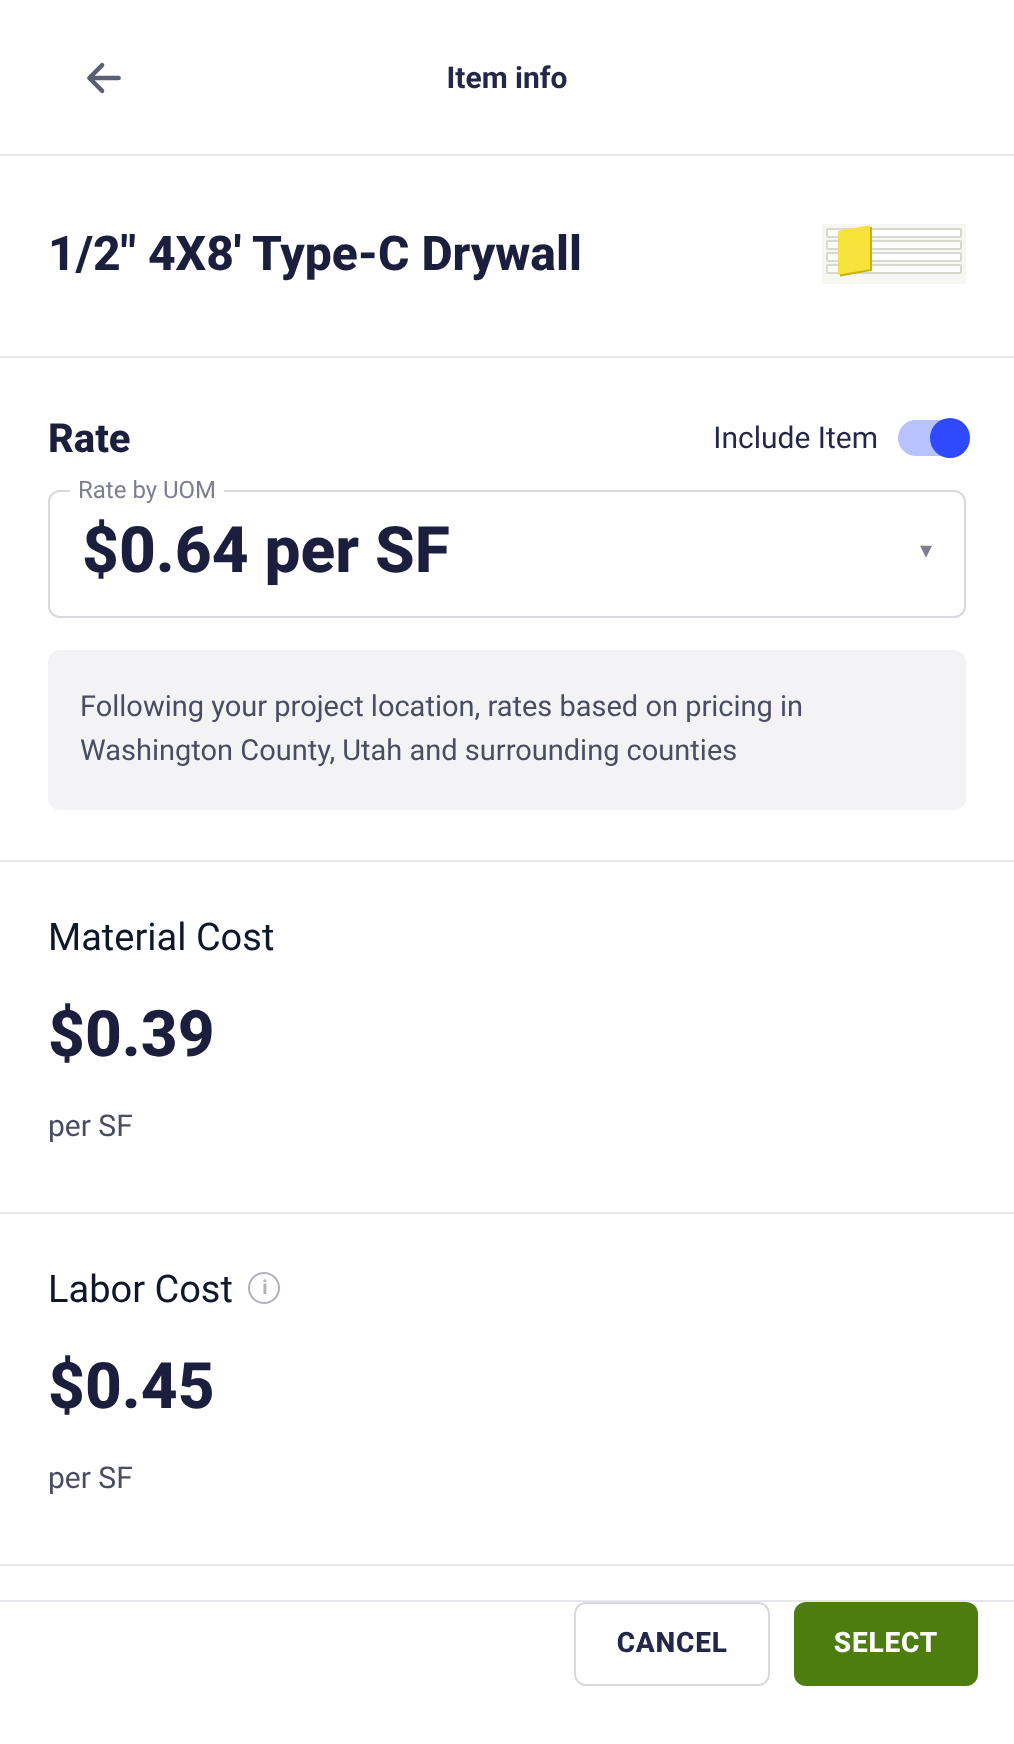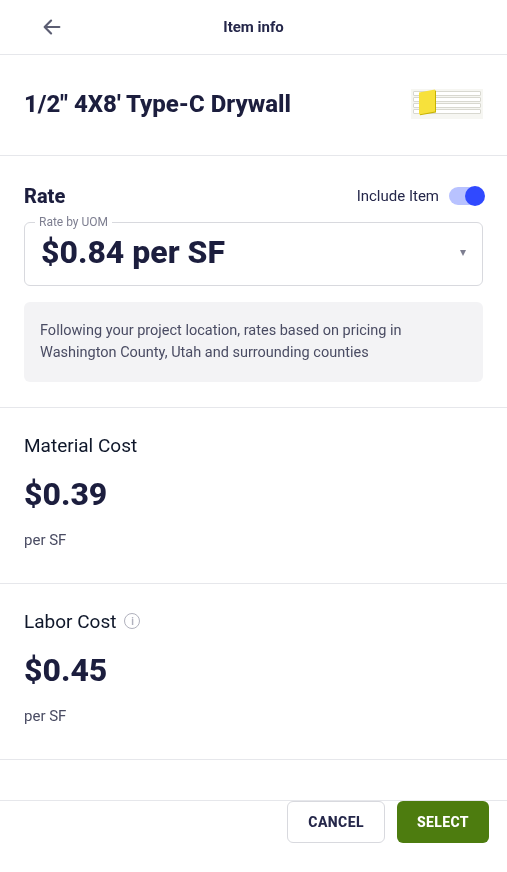--- a/index.html
+++ b/index.html
@@ -1,17 +1,17 @@
 <!DOCTYPE html>
 <html><head>
 <meta charset="utf-8">
 <style>
   * { box-sizing: border-box; margin: 0; padding: 0; }
   html, body { width: 507px; height: 872px; background: #fff; font-family: -apple-system, BlinkMacSystemFont, "Segoe UI", Roboto, Arial, sans-serif; color: #1c1e3e; overflow: hidden; }
-  .header { display: flex; align-items: center; height: 55px; padding: 0 16px; border-bottom: 1px solid #e6e7eb; position: relative; }
+  .header { display: flex; align-items: center; height: 78px; padding: 0 16px; border-bottom: 1px solid #e6e7eb; position: relative; }
   .back { width: 36px; height: 36px; display: flex; align-items: center; justify-content: center; cursor: pointer; margin-left: 18px; }
   .header-title { position: absolute; left: 0; right: 0; text-align: center; font-size: 15px; font-weight: 700; color: #25274a; pointer-events: none; }
   .title-row { display: flex; justify-content: space-between; align-items: center; padding: 34px 24px 36px 24px; border-bottom: 1px solid #e6e7eb; }
   .item-title { font-size: 24px; font-weight: 800; color: #1c1e3e; }
   .thumb { width: 72px; height: 30px; background: #f6f6f2; position: relative; }
   .thumb .stack { position: absolute; inset: 2px; }
   .thumb .stripe { height: 5px; background: #ffffff; border: 1px solid #d8d8d0; margin-bottom: 1px; border-radius: 1px; }
   .thumb .tag { position: absolute; left: 8px; top: 2px; width: 16px; height: 22px; background: #f7e13b; transform: skewY(-10deg); box-shadow: 1px 1px 0 #c7b300; }
 
   .rate-block { padding: 28px 24px 25px 24px; border-bottom: 1px solid #e6e7eb; }
@@ -70,21 +70,21 @@
     <div class="rate-label">Rate</div>
     <div class="include-labor">
       <span>Include Item</span>
       <div class="toggle">
         <div class="knob"></div>
       </div>
     </div>
   </div>
   <div class="select">
     <span class="legend">Rate by UOM</span>
-    <span class="select-text">$0.84 per SF</span>
+    <span class="select-text">$0.64 per SF</span>
     <span class="caret">▾</span>
   </div>
   <div class="info-banner">Following your project location, rates based on pricing in Washington County, Utah and surrounding counties</div>
 </div>
 
 <div class="cost-block">
   <div class="cost-title-row">
     <div class="cost-title">Material Cost</div>
   </div>
   <div class="cost-value">$0.39</div>

